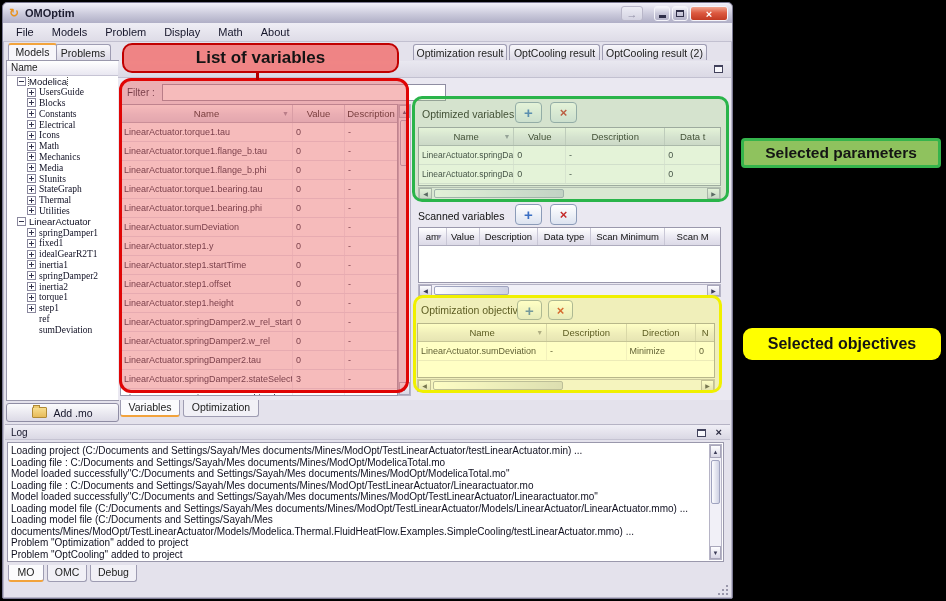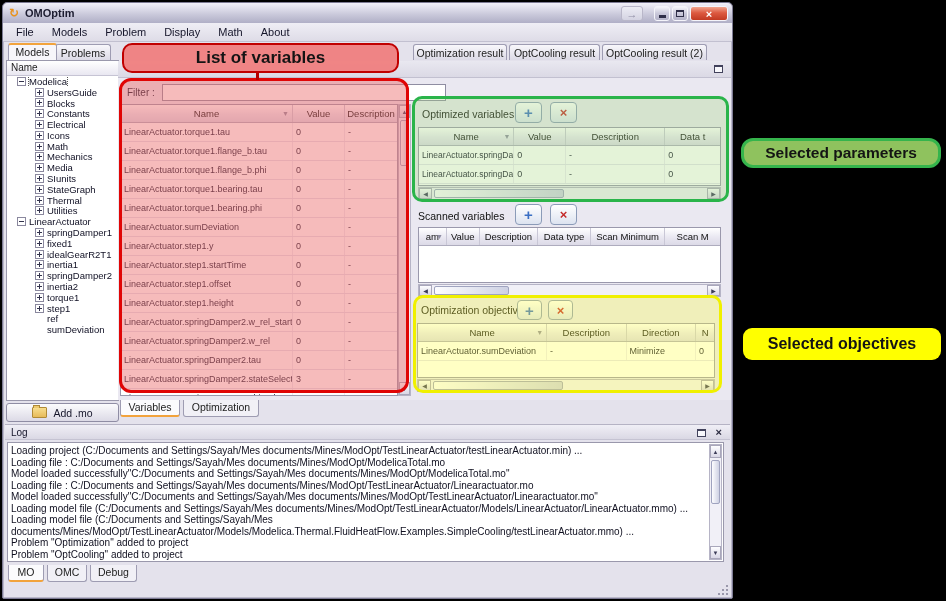--- a/index.html
+++ b/index.html
@@ -33,21 +33,21 @@
   .tab.active{background:#f7f6fa;border-top:2px solid #f2a33c;z-index:2;line-height:14px;}
   .tab-b{position:absolute;background:linear-gradient(#f8f7fb,#dcdae6);border:1px solid #9e9cb2;border-top:none;
        border-radius:0 0 3px 3px;font-size:10.5px;color:#222;text-align:center;line-height:15px;height:17px;box-sizing:border-box;background:#f1f0f6;}
   .tab-b.active{background:#fbfbfd;border-bottom:2px solid #f2a33c;z-index:2;}
 
   
   #treebox{left:3px;top:57px;width:113px;height:341px;background:#fff;border:1px solid #9a98ac;box-sizing:border-box;}
   #treehdr{height:15px;background:linear-gradient(#fff,#e9e7f1);border-bottom:1px solid #c6c4d4;
            font-size:10px;color:#222;padding:1px 4px;box-sizing:border-box;}
   .tree-item{display:flex;align-items:center;height:10.8px;font-size:9.5px;color:#101024;white-space:nowrap;overflow:hidden;}
-  .tree-item.lvl0{padding-left:10px;} .tree-item.lvl1{padding-left:28px;}
+  .tree-item.lvl0{padding-left:10px;} .tree-item.lvl1{padding-left:20px;font-family:Liberation Serif, serif;}
   .tbox{flex:none;width:9px;height:9px;border:1px solid #8a889e;background:#fff;position:relative;margin-right:3px;box-sizing:border-box;}
   .tbox.plus::before,.tbox.minus::before{content:"";position:absolute;left:1px;right:1px;top:3px;height:1px;background:#33334d;}
   .tbox.plus::after{content:"";position:absolute;top:1px;bottom:1px;left:3px;width:1px;background:#33334d;}
   .tbox.leaf{visibility:hidden;}
   .tlabel.focused{outline:1px dotted #555;}
   #addmo{left:3px;top:400px;width:113px;height:19px;display:flex;align-items:center;justify-content:center;gap:6px;
          background:linear-gradient(#fbfbfd,#dcdae6);border:1px solid #8f8da4;border-radius:3px;font-size:10.5px;color:#15152a;box-sizing:border-box;}
   .folder{width:13px;height:9px;background:linear-gradient(#f7dd8e,#e7bb5a);border:1px solid #b08a36;border-radius:1px;position:relative;}
   .folder::before{content:"";position:absolute;top:-3px;left:0;width:5px;height:2px;background:#edc96e;border:1px solid #b08a36;border-bottom:none;}
 
@@ -98,21 +98,21 @@
   #note-callout{left:122px;top:43px;width:277px;height:30px;background:rgba(240,125,125,.93);border:2.5px solid #c00000;
                 border-radius:10px;display:flex;align-items:center;justify-content:center;
                 font-size:17px;font-weight:bold;color:#141414;z-index:50;}
   #note-connector{left:256px;top:72px;width:3px;height:8px;background:#b40000;z-index:49;}
   #note-red{left:119px;top:78px;width:290px;height:315px;border:3px solid #e00505;border-radius:12px;
             background:rgba(236,106,106,.46);z-index:40;}
   #note-green{left:412px;top:96px;width:317px;height:106px;border:3px solid #2ab44a;border-radius:10px;
               background:rgba(165,214,125,.30);z-index:40;}
   #note-yellow{left:413px;top:295px;width:309px;height:98px;border:3px solid #f0f000;border-radius:10px;
                background:rgba(255,255,60,.30);z-index:40;}
-  #note-params{left:741px;top:138px;width:200px;height:30px;background:#8fc25e;border:3px solid #35b44c;border-radius:12px;
+  #note-params{left:741px;top:138px;width:200px;height:30px;background:#8fc25e;border:3px solid #35b44c;border-radius:4px;
                display:flex;align-items:center;justify-content:center;font-size:15.5px;font-weight:bold;color:#141414;z-index:50;}
   #note-objs{left:743px;top:328px;width:198px;height:32px;background:#ffff00;border-radius:9px;
              display:flex;align-items:center;justify-content:center;font-size:16px;font-weight:bold;color:#141414;z-index:50;}
 </style>
 </head>
 <body>
 
 <div id="win" class="abs">
 
   <div id="titlebar">

